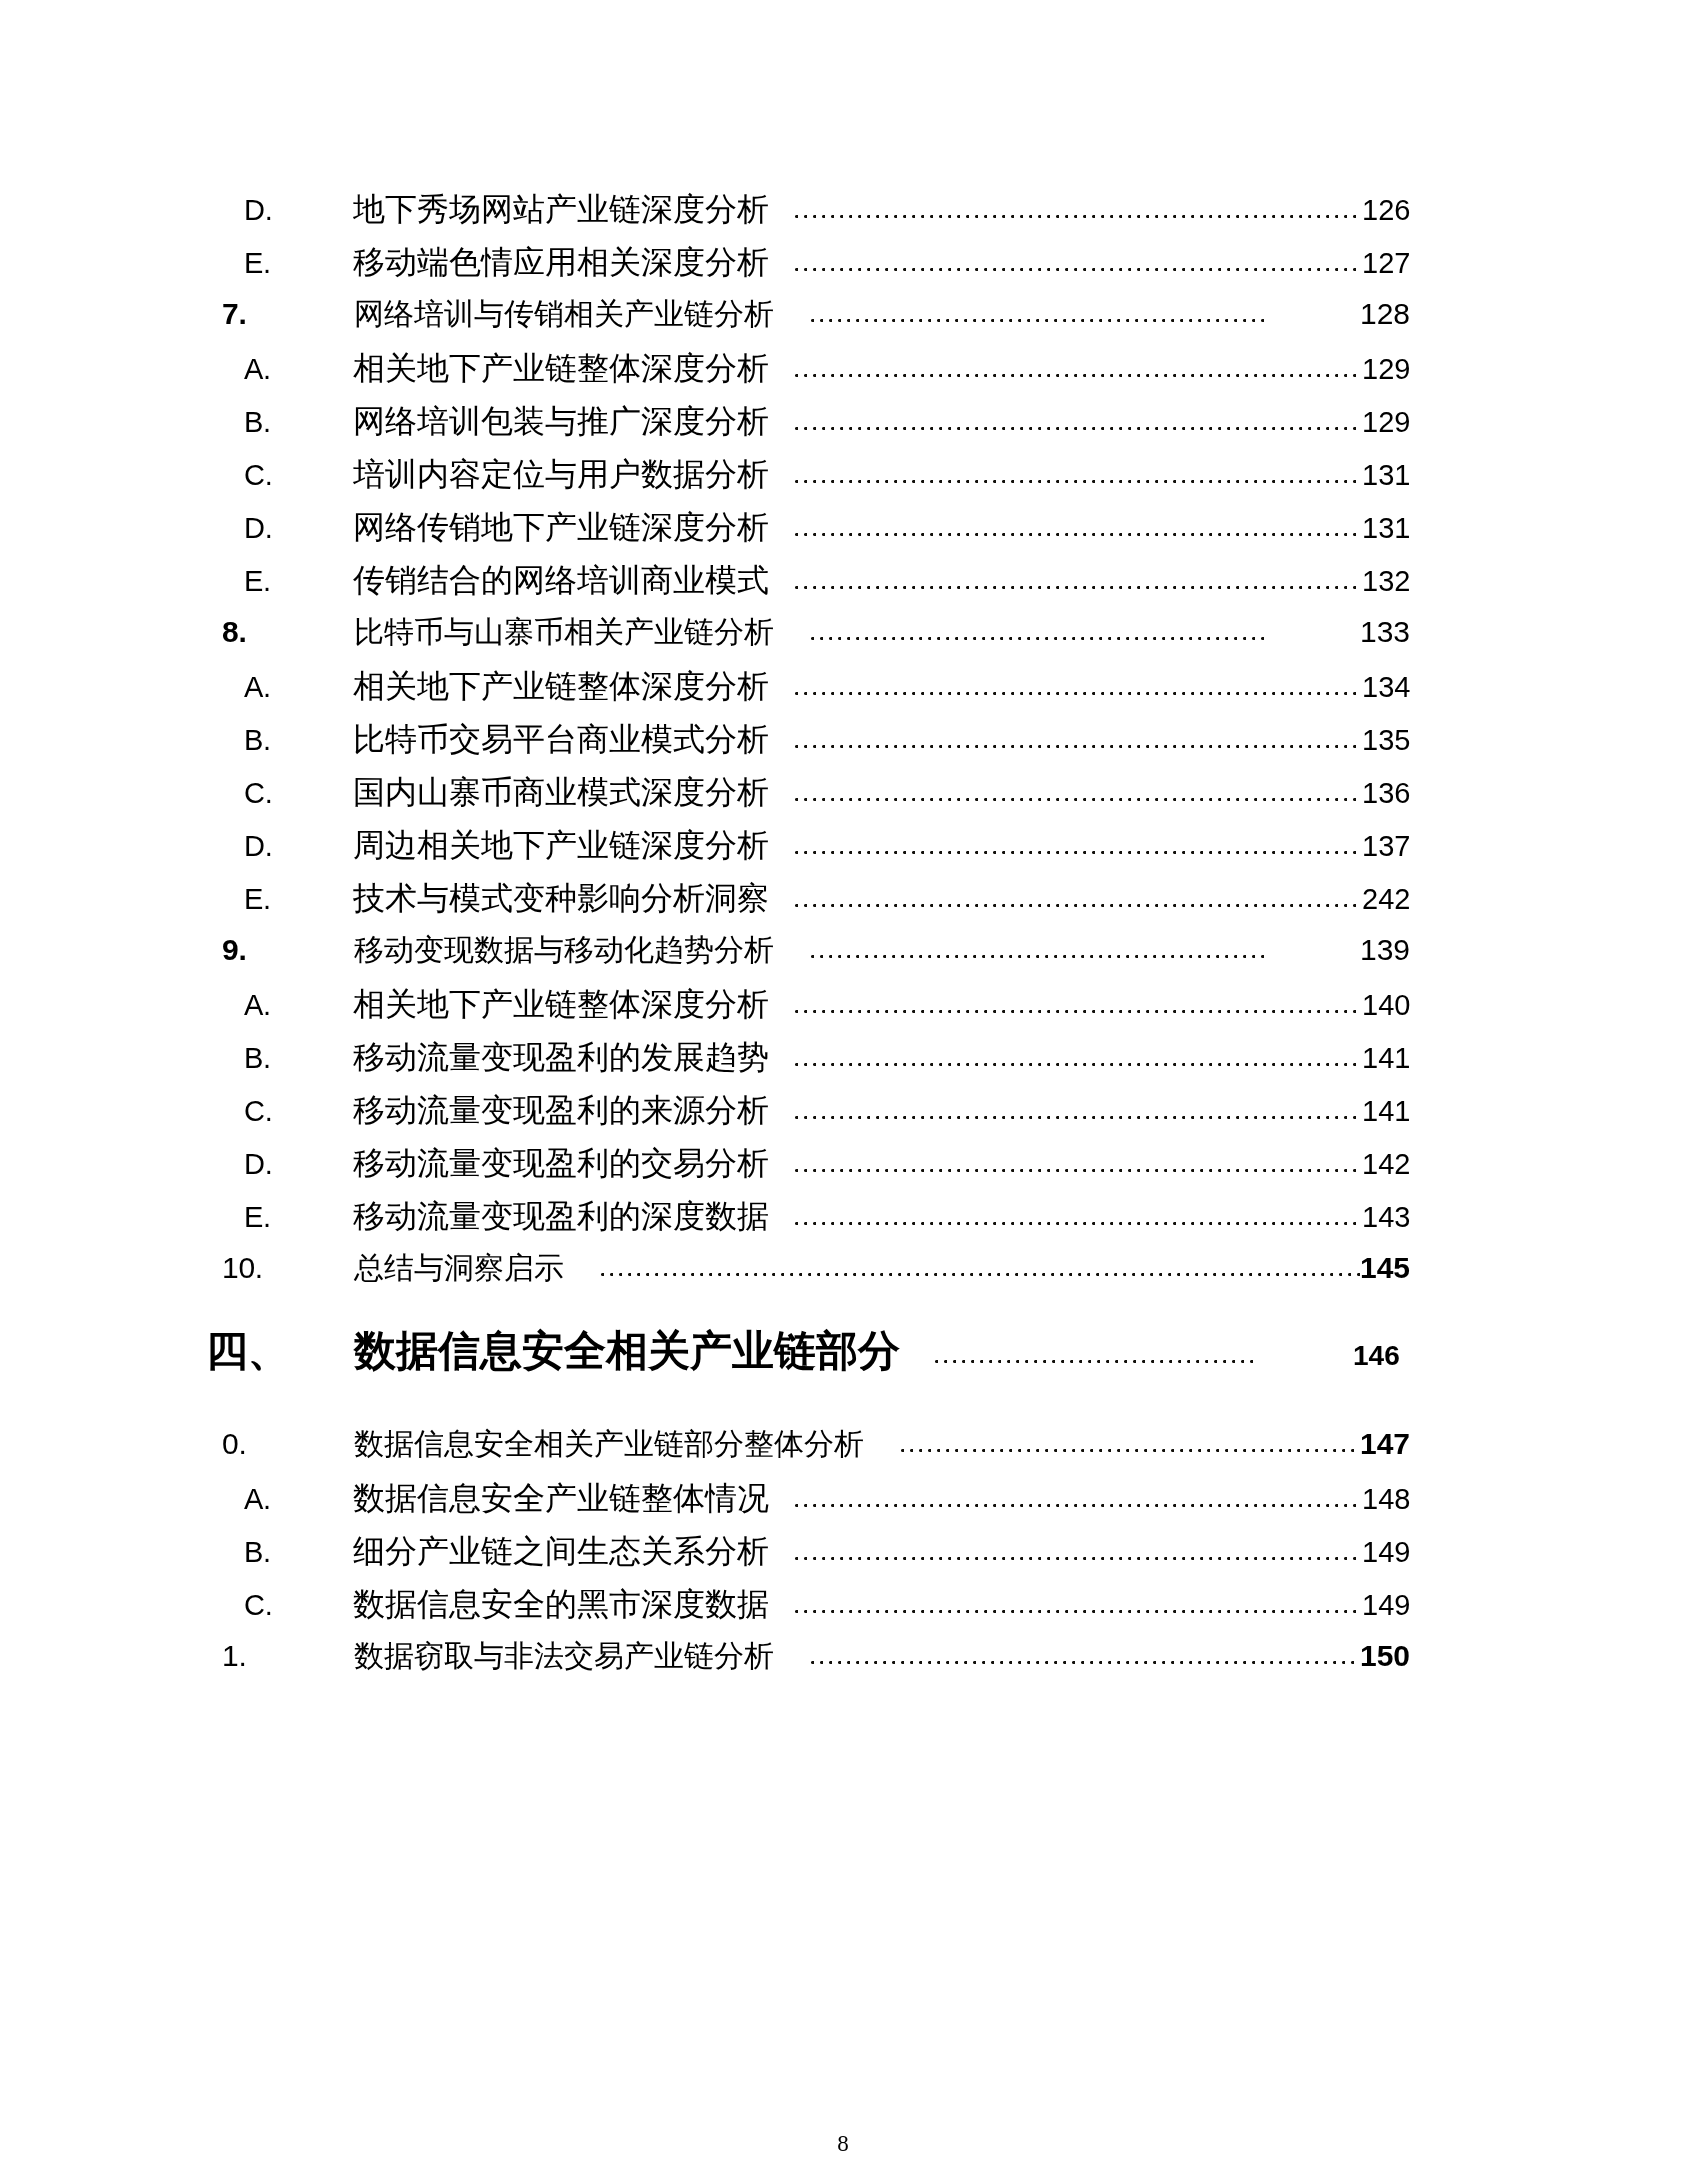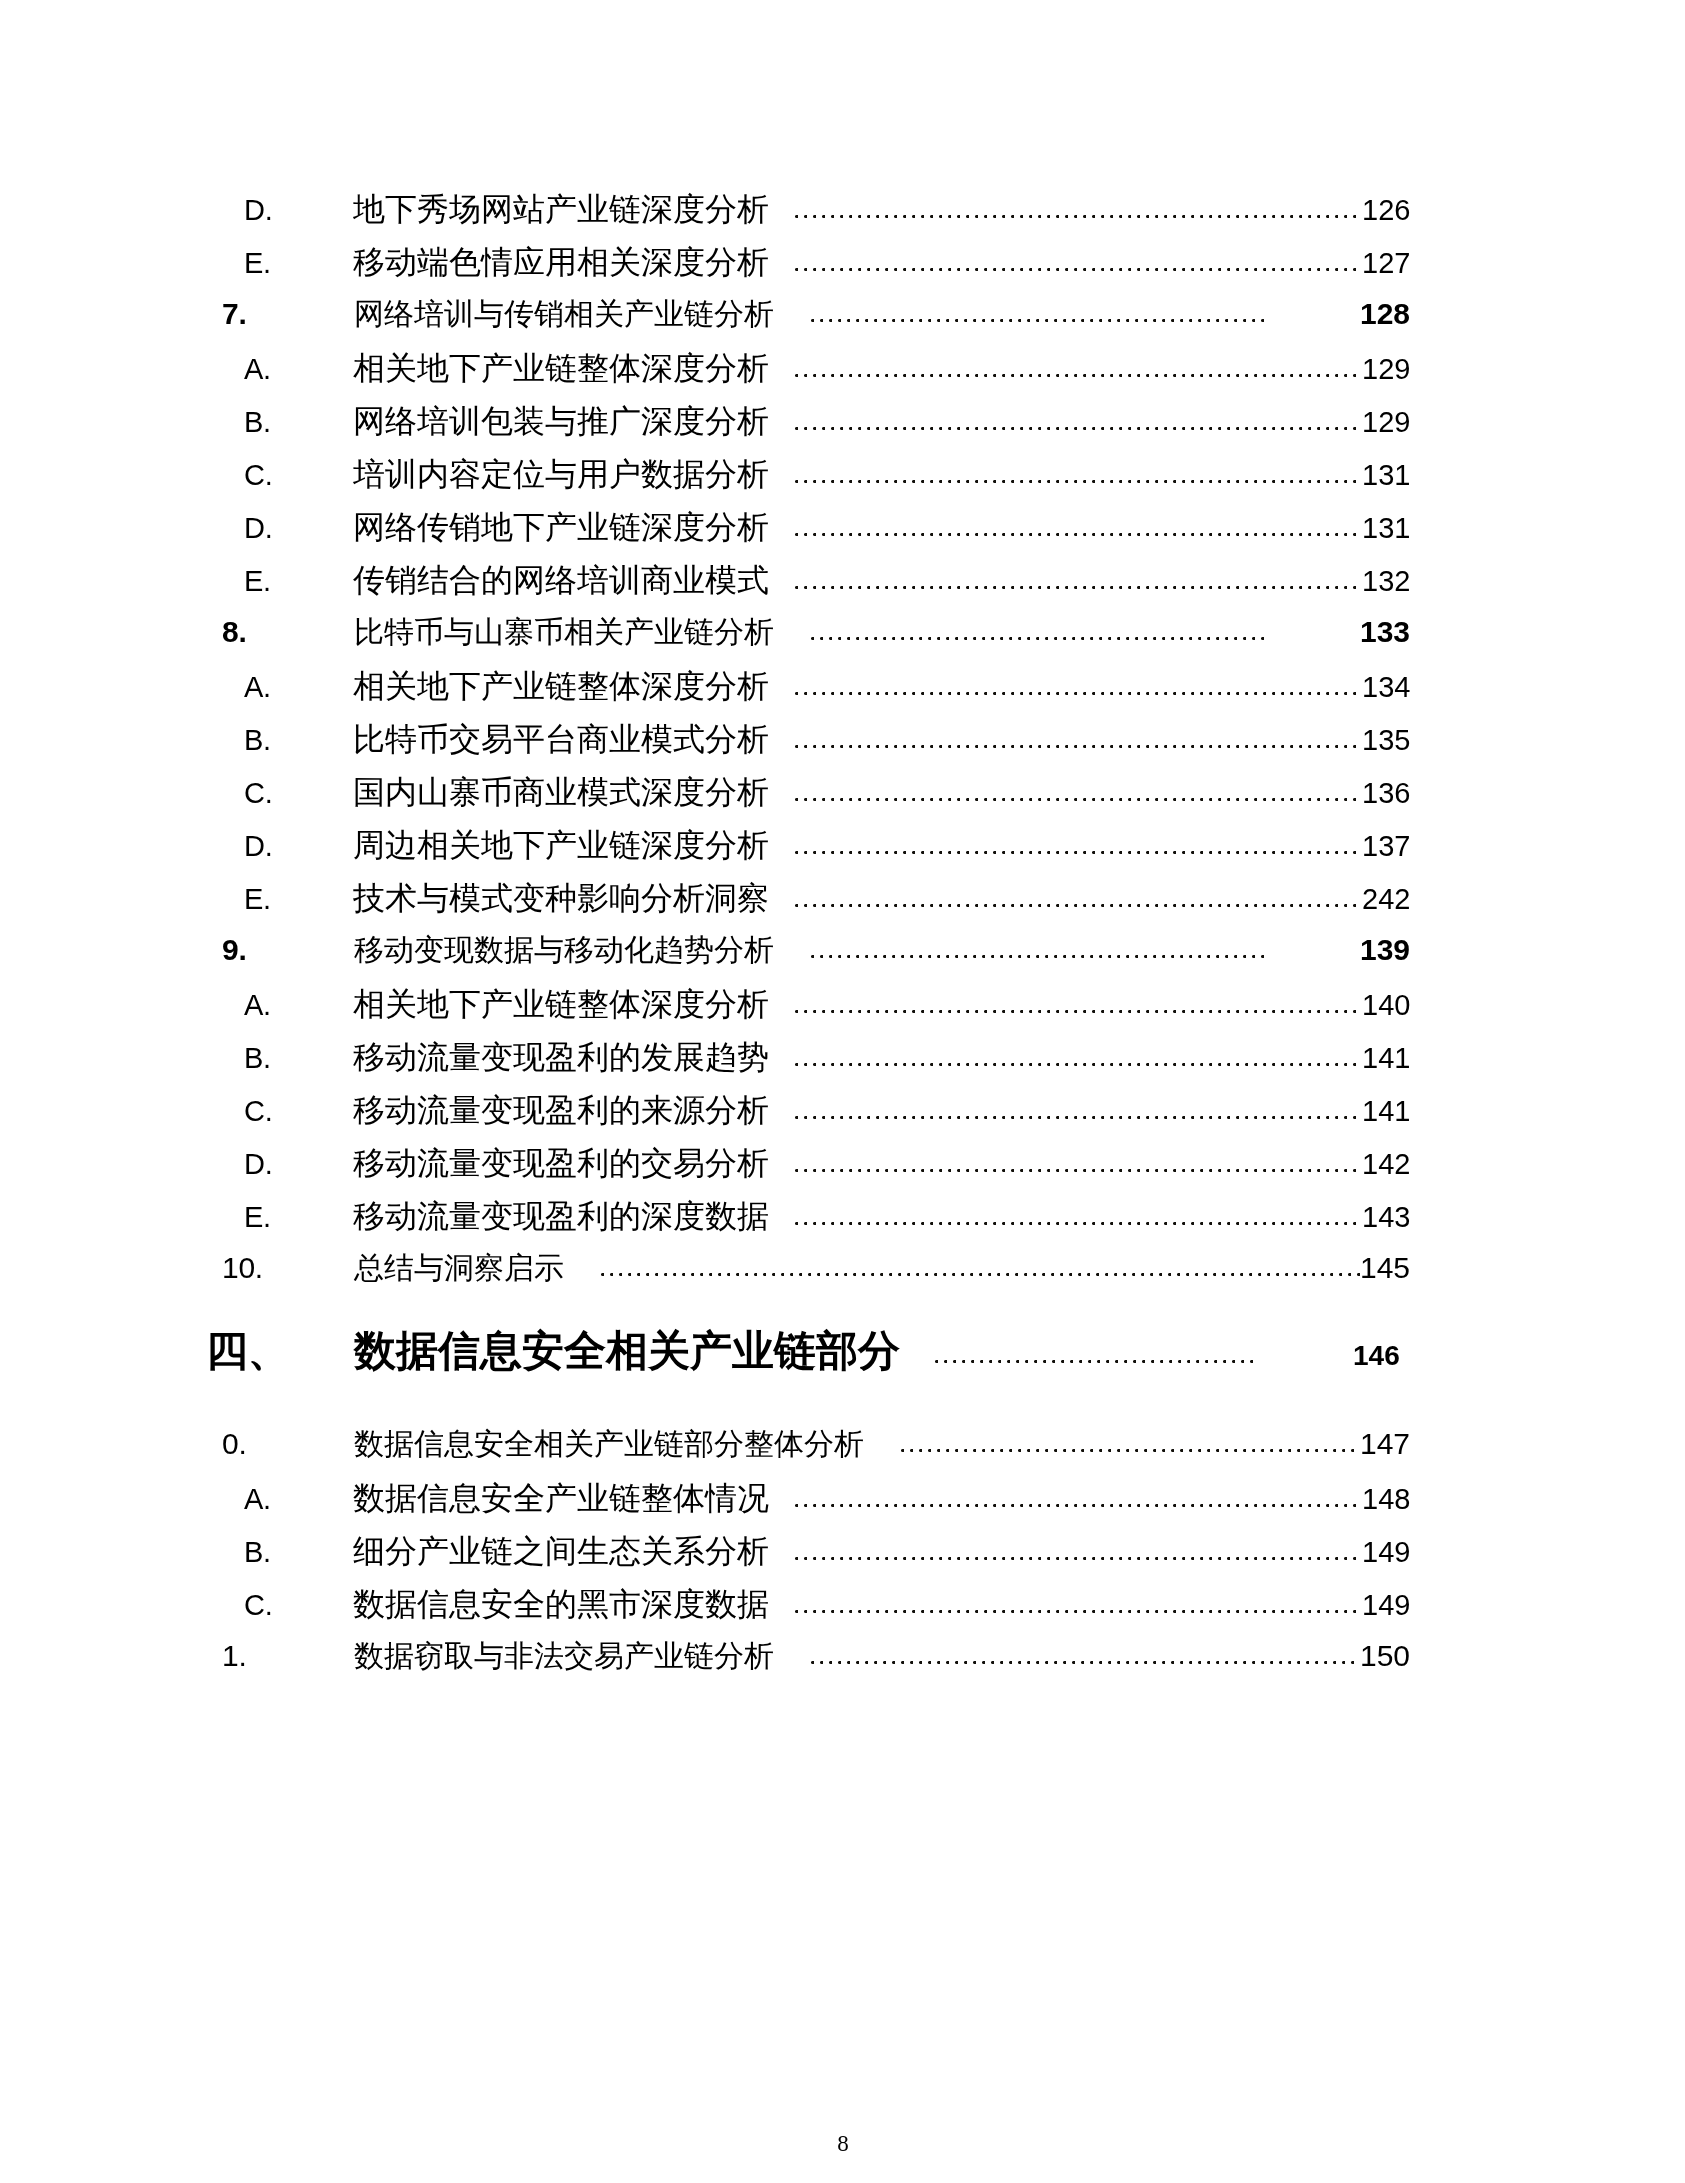--- a/index.html
+++ b/index.html
@@ -112,36 +112,36 @@
     font-weight: bold;
     line-height: 1;
   }
   .lvl1 .title {
     font-size: 30px;
     line-height: 1;
     padding-right: 37px;
   }
   .lvl1 .pageno {
     font-size: 30px;
-    font-weight: bold;
+    font-weight: normal;
     line-height: 1;
     min-width: 64px;
   }
   .lvl1 .leader {
     margin-right: 95px;
   }
   .lvl1 .leader::after {
     background-image: radial-gradient(circle at 1.6px 1.6px, #12100b 1.4px, rgba(0,0,0,0) 1.7px);
     background-size: 9px 3.2px;
   }
 
   
   .lvl1.flush .leader { margin-right: 0; }
   .lvl1.flush .marker { font-weight: normal; }
-  .lvl1.flush .pageno { font-weight: normal; }
+  .lvl1.flush .pageno { font-weight: bold; }
 
   
   .lvlH {
     padding-left: 206px;
     height: 77px;
   }
   .lvlH .marker {
     width: 148px;
     font-family: "Liberation Serif", "DejaVu Serif", serif;
     font-size: 42px;

